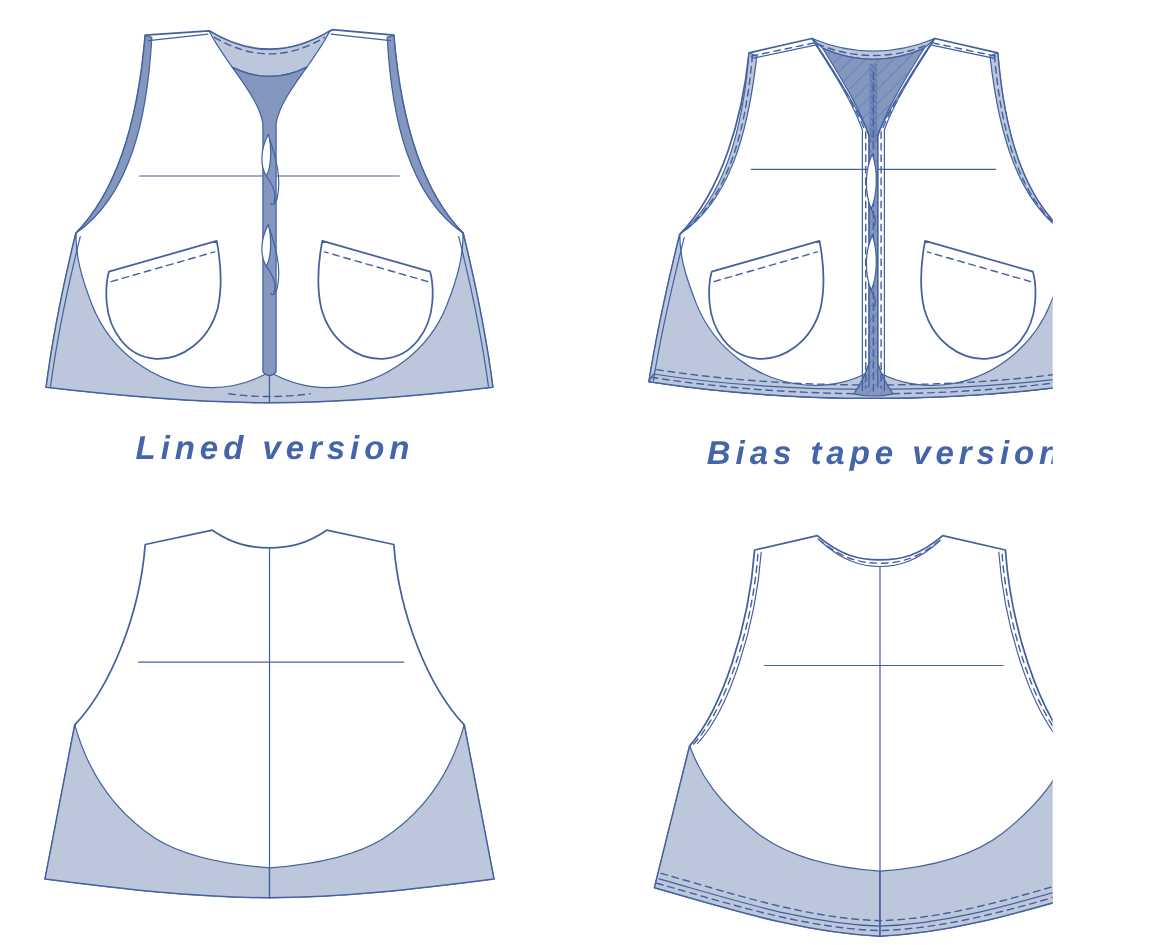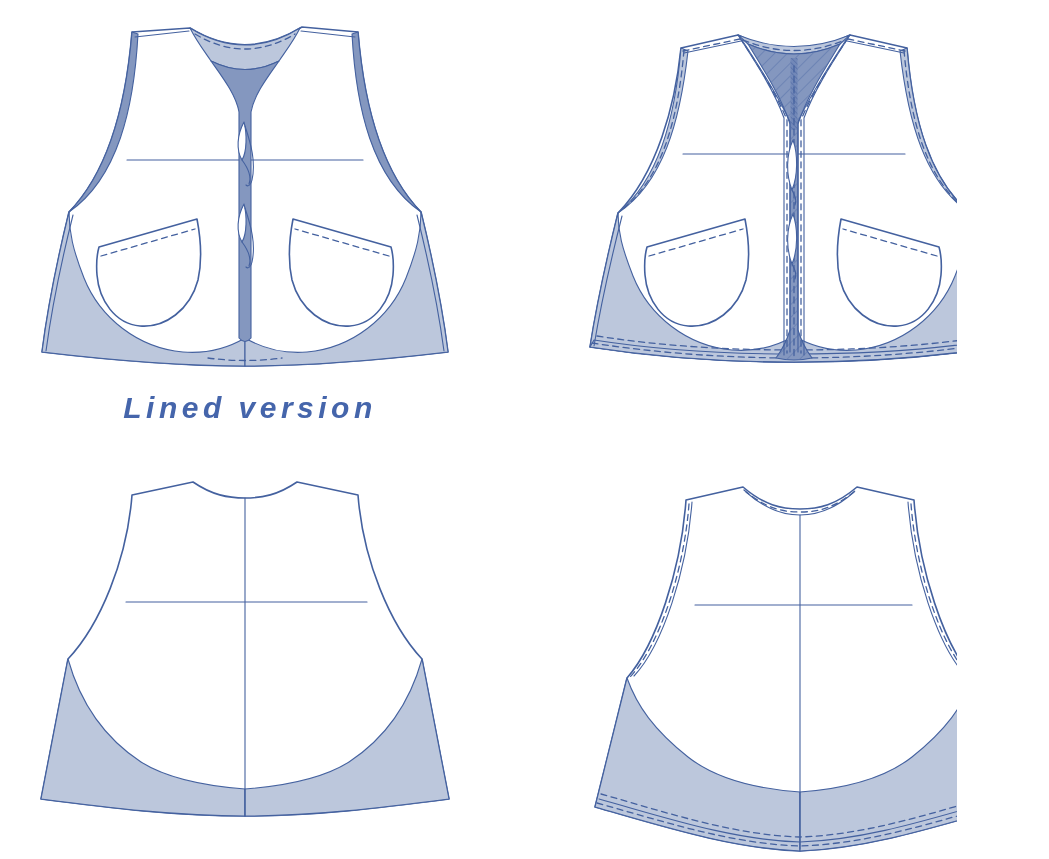--- a/index.html
+++ b/index.html
@@ -173,14 +173,15 @@
       <g>
         <path class="s thin" d="M746,492 C766,510 783,515 800,515 C817,515 834,510 854,492"></path>
         <path class="s dash thin" d="M744,490 C765,508 782,512 800,512 C818,512 835,508 856,490"></path>
       </g>
       <path class="s thin" d="M800,515 L800,849"></path>
       <path class="s thin" d="M695,605 L912,605"></path>
     </g>
   </svg>
 
   <div class="caption" id="cap-lined">Lined version</div>
+  <div class="caption" id="cap-bias">Bias tape version</div>
 
 </div>
 
 </body></html>

